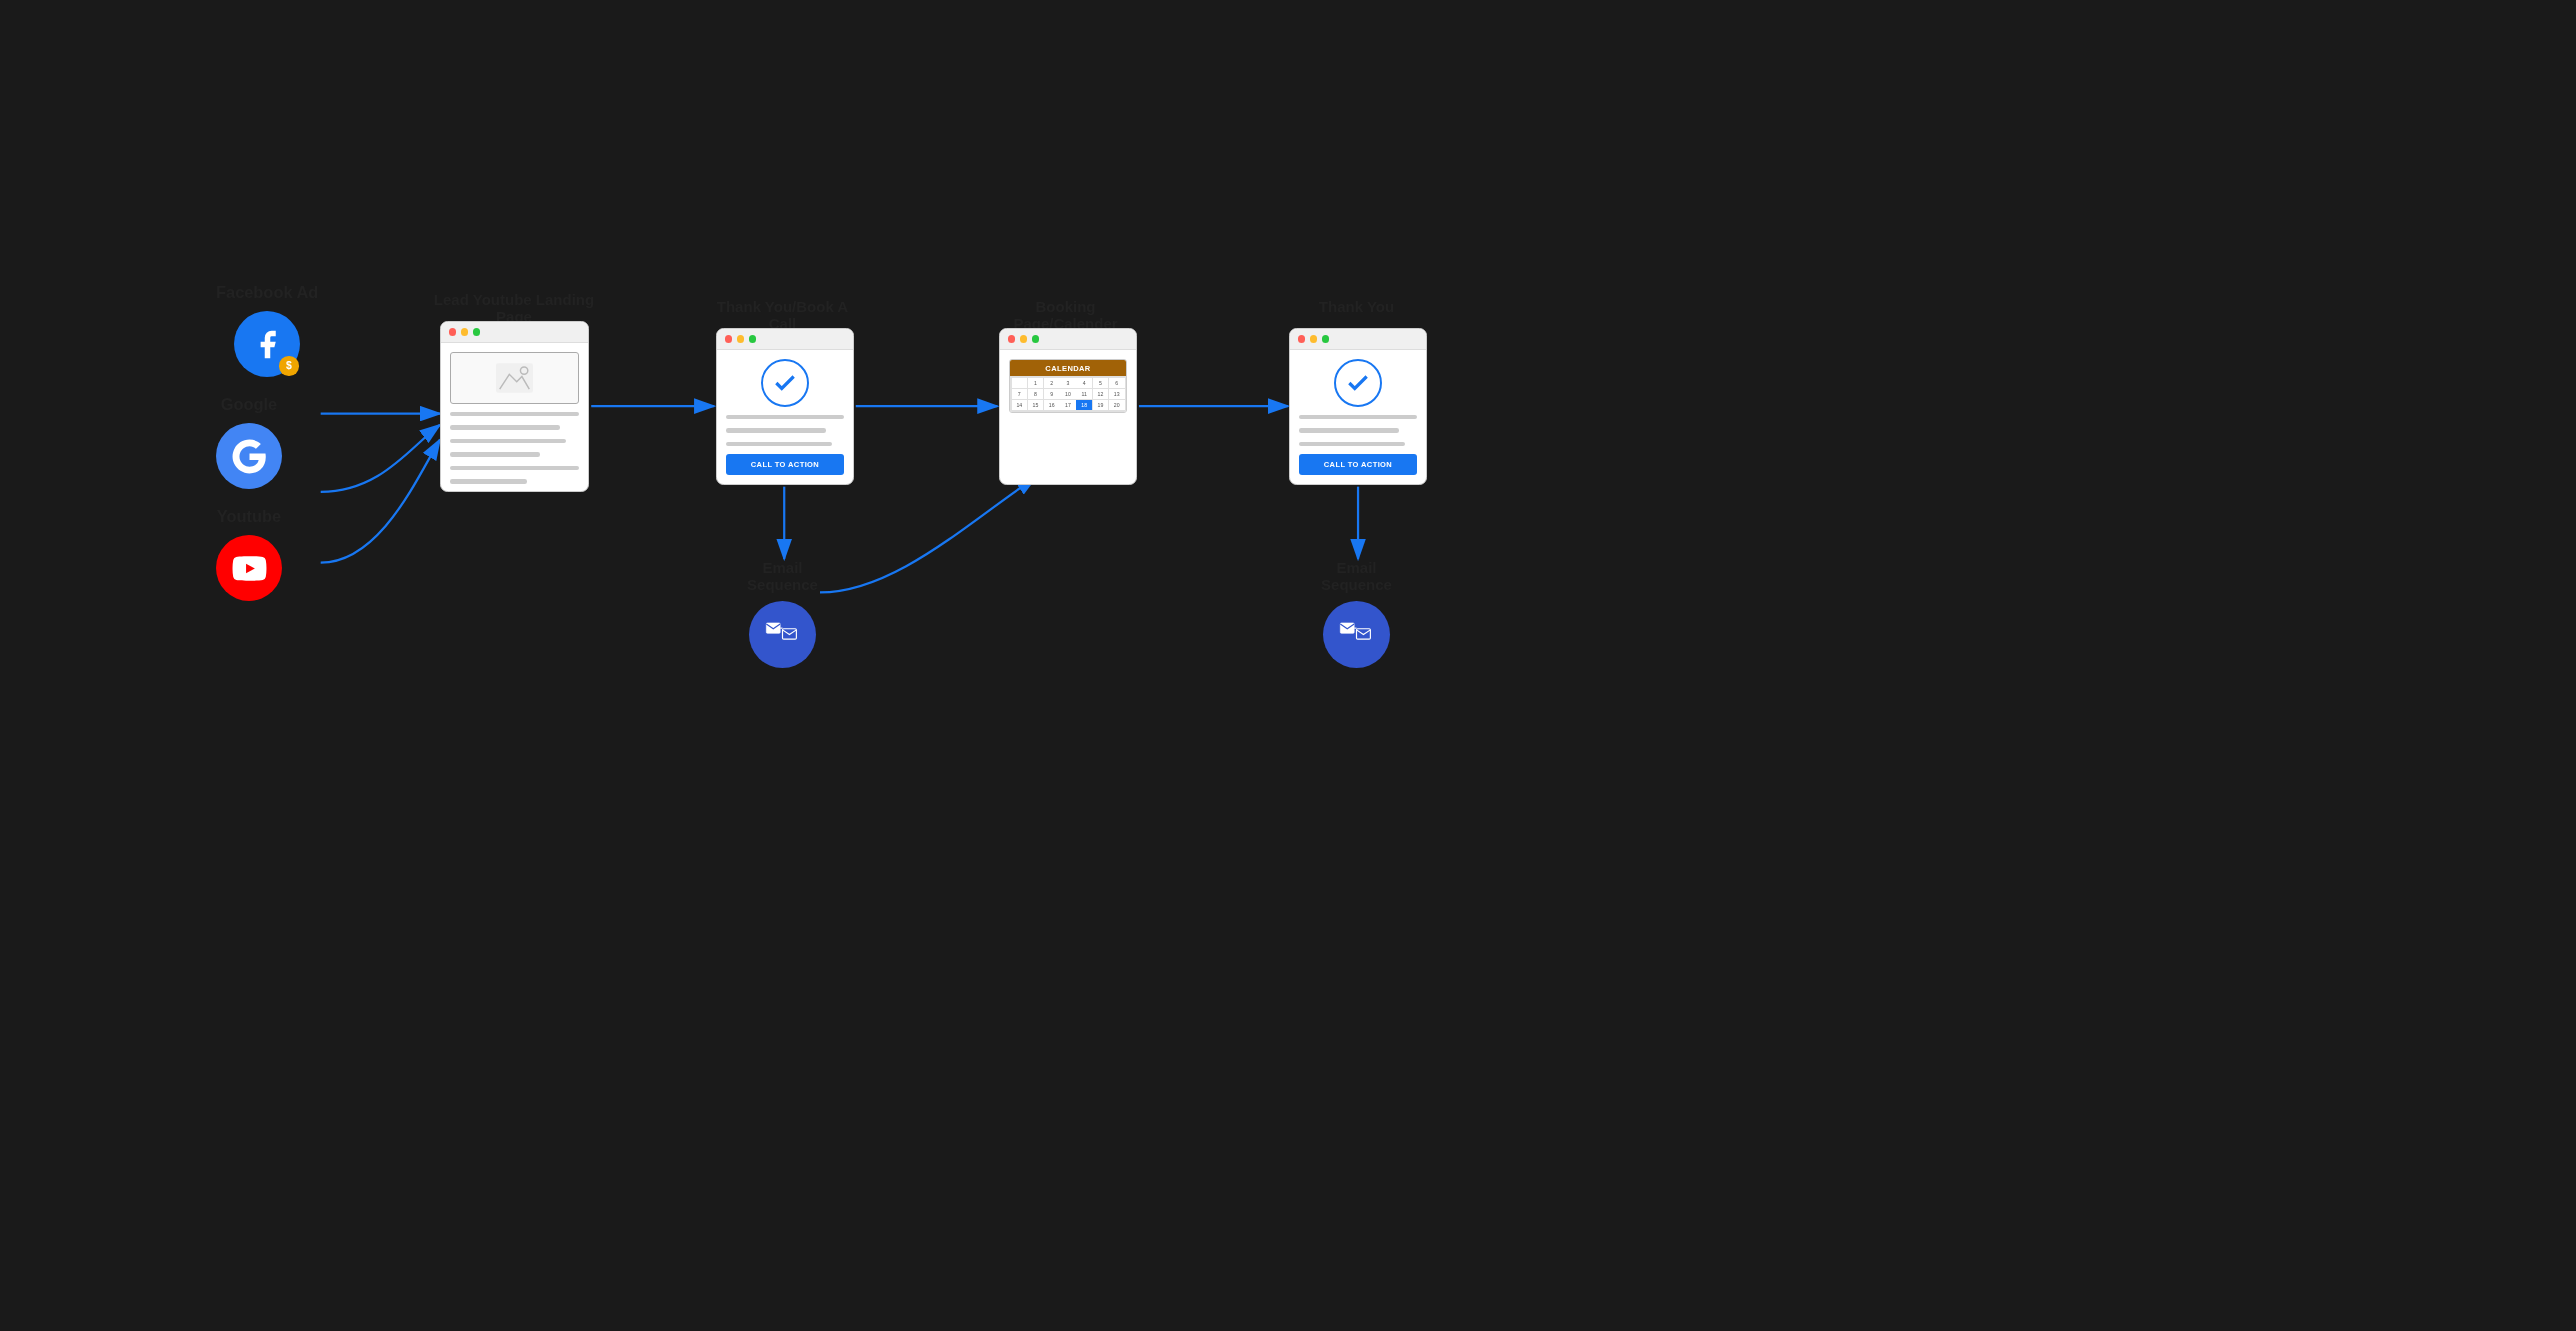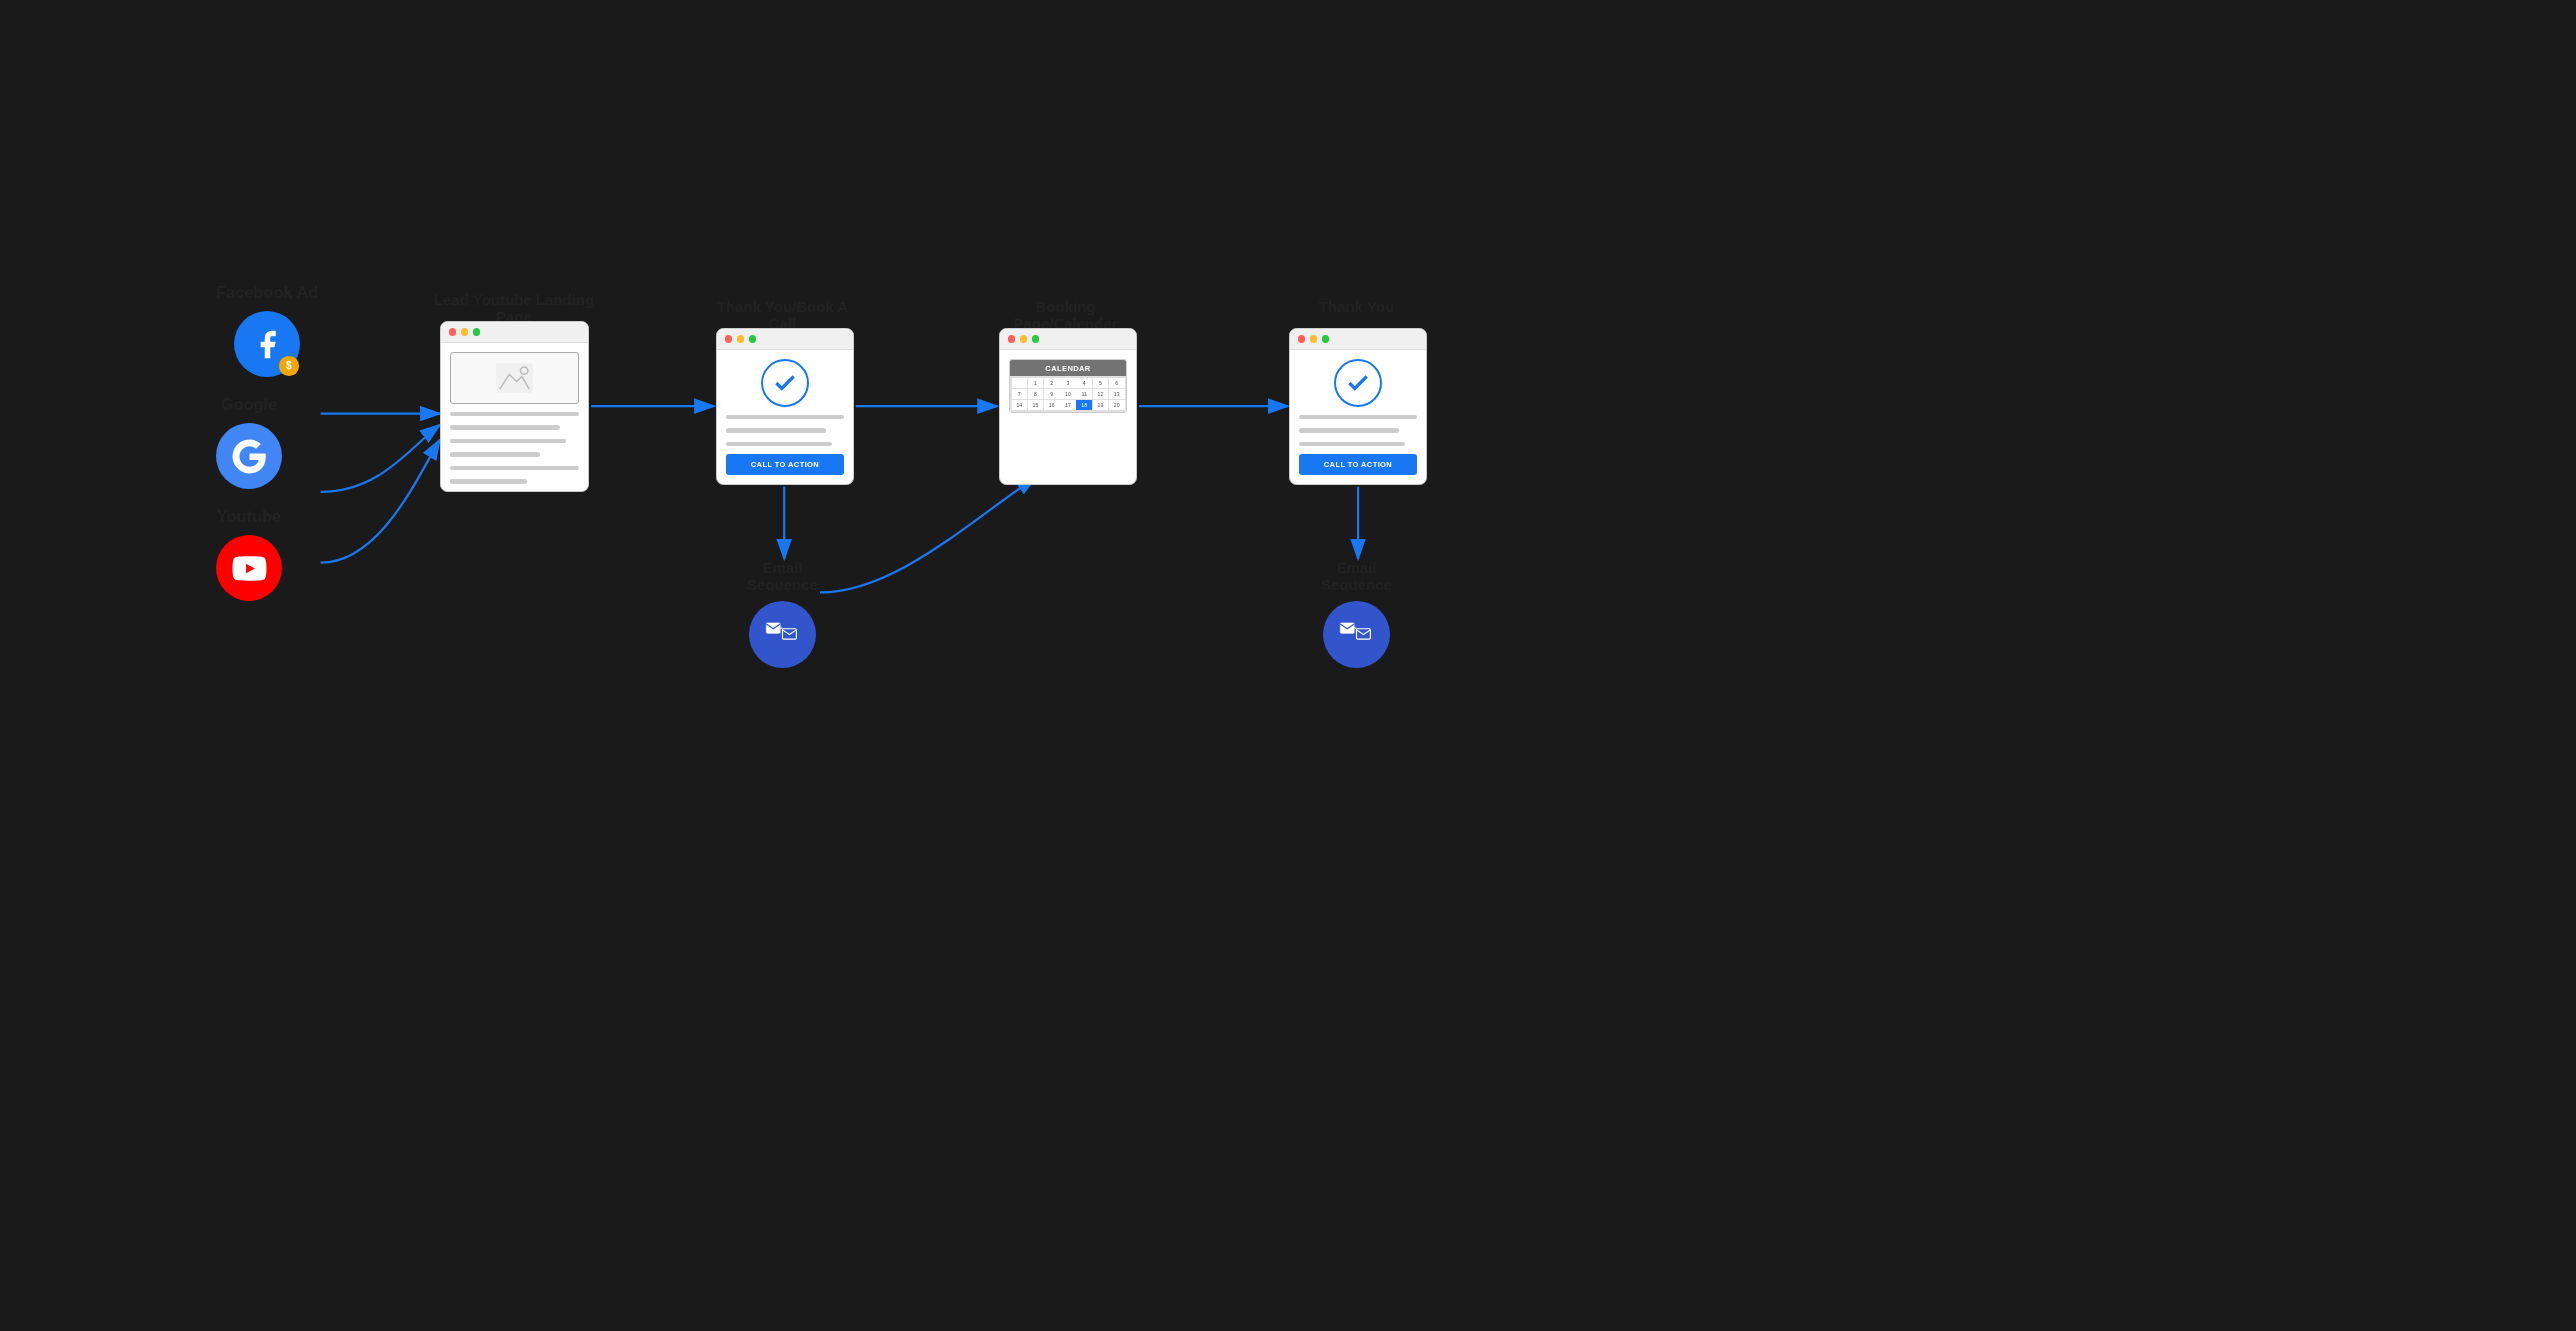--- a/index.html
+++ b/index.html
@@ -119,21 +119,21 @@
       top: 328px;
     }
 
     .calendar-widget {
       border: 0.7px solid #ccc;
       border-radius: 3px;
       overflow: hidden;
     }
 
     .calendar-header {
-      background: #737373;
+      background: #a16207;
       color: white;
       text-align: center;
       padding: 3.7px;
       font-size: 7.5px;
       font-weight: bold;
       letter-spacing: 0.4px;
     }
 
     .calendar-grid {
       display: grid;

